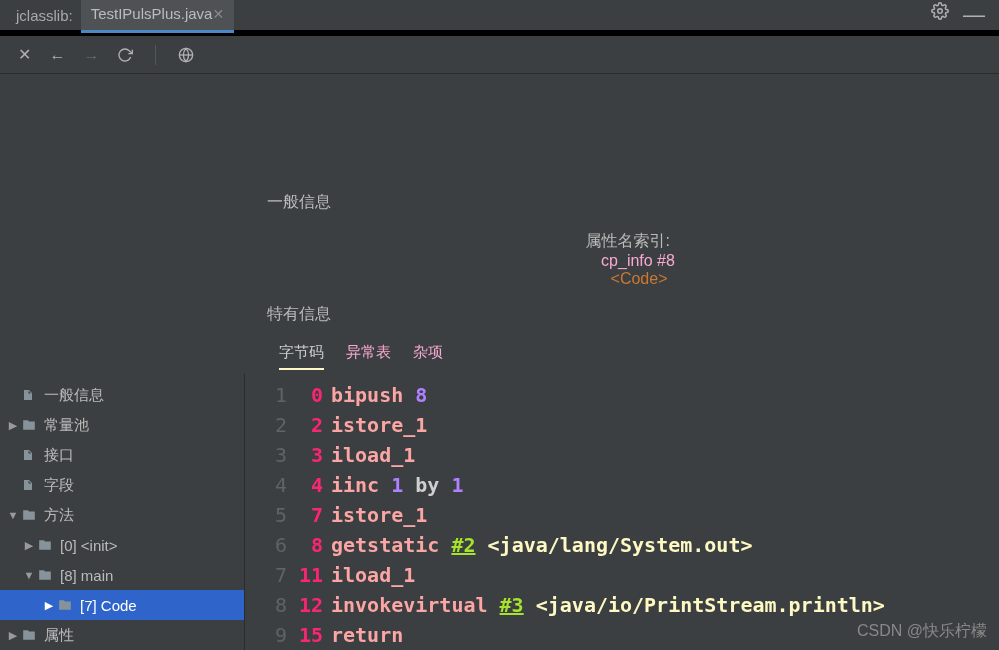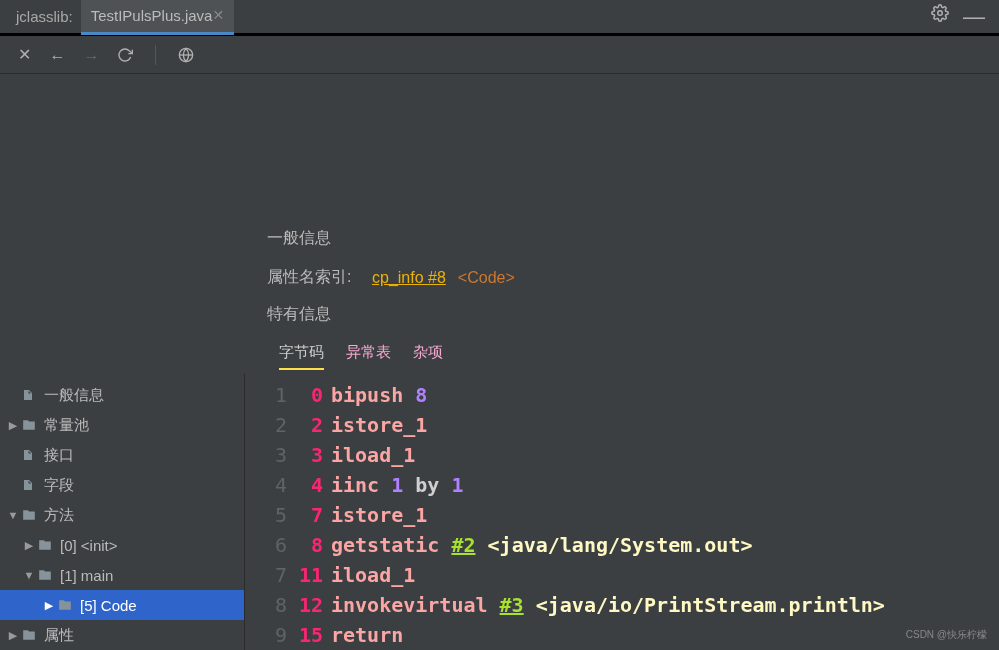--- a/index.html
+++ b/index.html
@@ -8,21 +8,21 @@
   background: #3c3f41;
   color: #bbbbbb;
   font-family: -apple-system, BlinkMacSystemFont, "Segoe UI", sans-serif;
   font-size: 15px;
   overflow: hidden;
   position: relative;
 }
 .titlebar {
   height: 36px;
   display: flex; align-items: center;
-  border-bottom: 3px solid #000000;
+  border-bottom: 6px solid #000000;
   padding: 0 8px;
 }
 .titlebar .appname { color: #a8a8a8; padding: 0 8px; }
 .tab {
   height: 36px; display: flex; align-items: center; 
   padding: 0 10px; color: #bbbbbb;
   border-bottom: 3px solid #4a88c7;
   background: #4e5254;
 }
 .tab .close { color: #888; font-size: 14px; }
@@ -50,44 +50,44 @@
 .tree-row .ficon { width: 18px; text-align: center; font-size: 14px; }
 .tree-row .lbl { padding-left: 4px; }
 .indent1 { padding-left: 20px; }
 .indent2 { padding-left: 40px; }
 .selected { background: #2f65ca; color: #ffffff; }
 .selected .arrow, .selected .ficon { color: #fff; }
 .file-ic { color: #87939a; }
 .folder-ic { color: #87939a; }
 .content { flex: 1; padding: 18px 0 0 22px; overflow: hidden; }
 .sect-title { color: #bbbbbb; margin-bottom: 18px; font-size: 16px; }
-.kv-row { display: flex; align-items: center; margin-bottom: 12px; font-size: 16px; }
+.kv-row { display: flex; align-items: center; margin-bottom: 12px; font-size: 16px; flex-direction: column; }
 .kv-row .k { color: #bbbbbb; min-width: 95px; }
-.cp-link { color: #eab308; text-decoration: underline; margin-left: 10px; }
+.cp-link { color: #f9a8d4; margin-left: 10px; }
 .code-tag { color: #cc7832; margin-left: 12px; }
 .attr-len-val { color: #f92672; margin-left: 10px; }
 .subtabs { display: flex; gap: 22px; margin: 14px 0 10px 12px; font-size: 15px; }
 .subtab { color: #f9a8d4; padding-bottom: 6px; }
-.subtab.active { color: #cfcfcf; border-bottom: 2px solid #fde047; }
+.subtab.active { color: #cfcfcf; border-bottom: 2px solid #fef9c3; }
 .bytecode {
   font-family: "Menlo", "Consolas", monospace;
   font-size: 20px; line-height: 30px; font-weight: 600;
   white-space: pre;
 }
 .bc-line { display: flex; }
 .ln { width: 28px; text-align: right; color: #606366; font-weight: 400; padding-right: 8px; }
 .pc { width: 36px; text-align: right; color: #f92672; padding-right: 8px; }
 .op { color: #fca5a5; }
 .num { color: #ae81ff; }
 .by { color: #cfcfcf; }
 .ref { color: #a6e22e; text-decoration: underline; }
 .cmt { color: #fef9c3; }
 .watermark {
   position: absolute; right: 12px; bottom: 8px;
-  color: #888; font-size: 10px;
+  color: #888; font-size: 16px;
 }
 svg { display: block; }
 </style>
 </head>
 <body>
 
 <div class="titlebar">
   <span class="appname">jclasslib:</span>
   <div class="tab">
     <span>TestIPulsPlus.java</span>
@@ -180,30 +180,30 @@
         </span>
         <span class="lbl">[0] &lt;init&gt;</span>
       </div>
       <div class="tree-row indent1">
         <span class="arrow">▼</span>
         <span class="ficon folder-ic">
           <svg width="14" height="14" viewBox="0 0 24 24" fill="#87939a">
             <path d="M10 4H2v16h20V6H12l-2-2z"></path>
           </svg>
         </span>
-        <span class="lbl">[1] main</span>
+        <span class="lbl">[8] main</span>
       </div>
       <div class="tree-row indent2 selected">
         <span class="arrow">▶</span>
         <span class="ficon folder-ic">
           <svg width="14" height="14" viewBox="0 0 24 24" fill="#87939a">
             <path d="M10 4H2v16h20V6H12l-2-2z"></path>
           </svg>
         </span>
-        <span class="lbl">[5] Code</span>
+        <span class="lbl">[7] Code</span>
       </div>
       <div class="tree-row indent0">
         <span class="arrow">▶</span>
         <span class="ficon folder-ic">
           <svg width="14" height="14" viewBox="0 0 24 24" fill="#87939a">
             <path d="M10 4H2v16h20V6H12l-2-2z"></path>
           </svg>
         </span>
         <span class="lbl">属性</span>
       </div>

